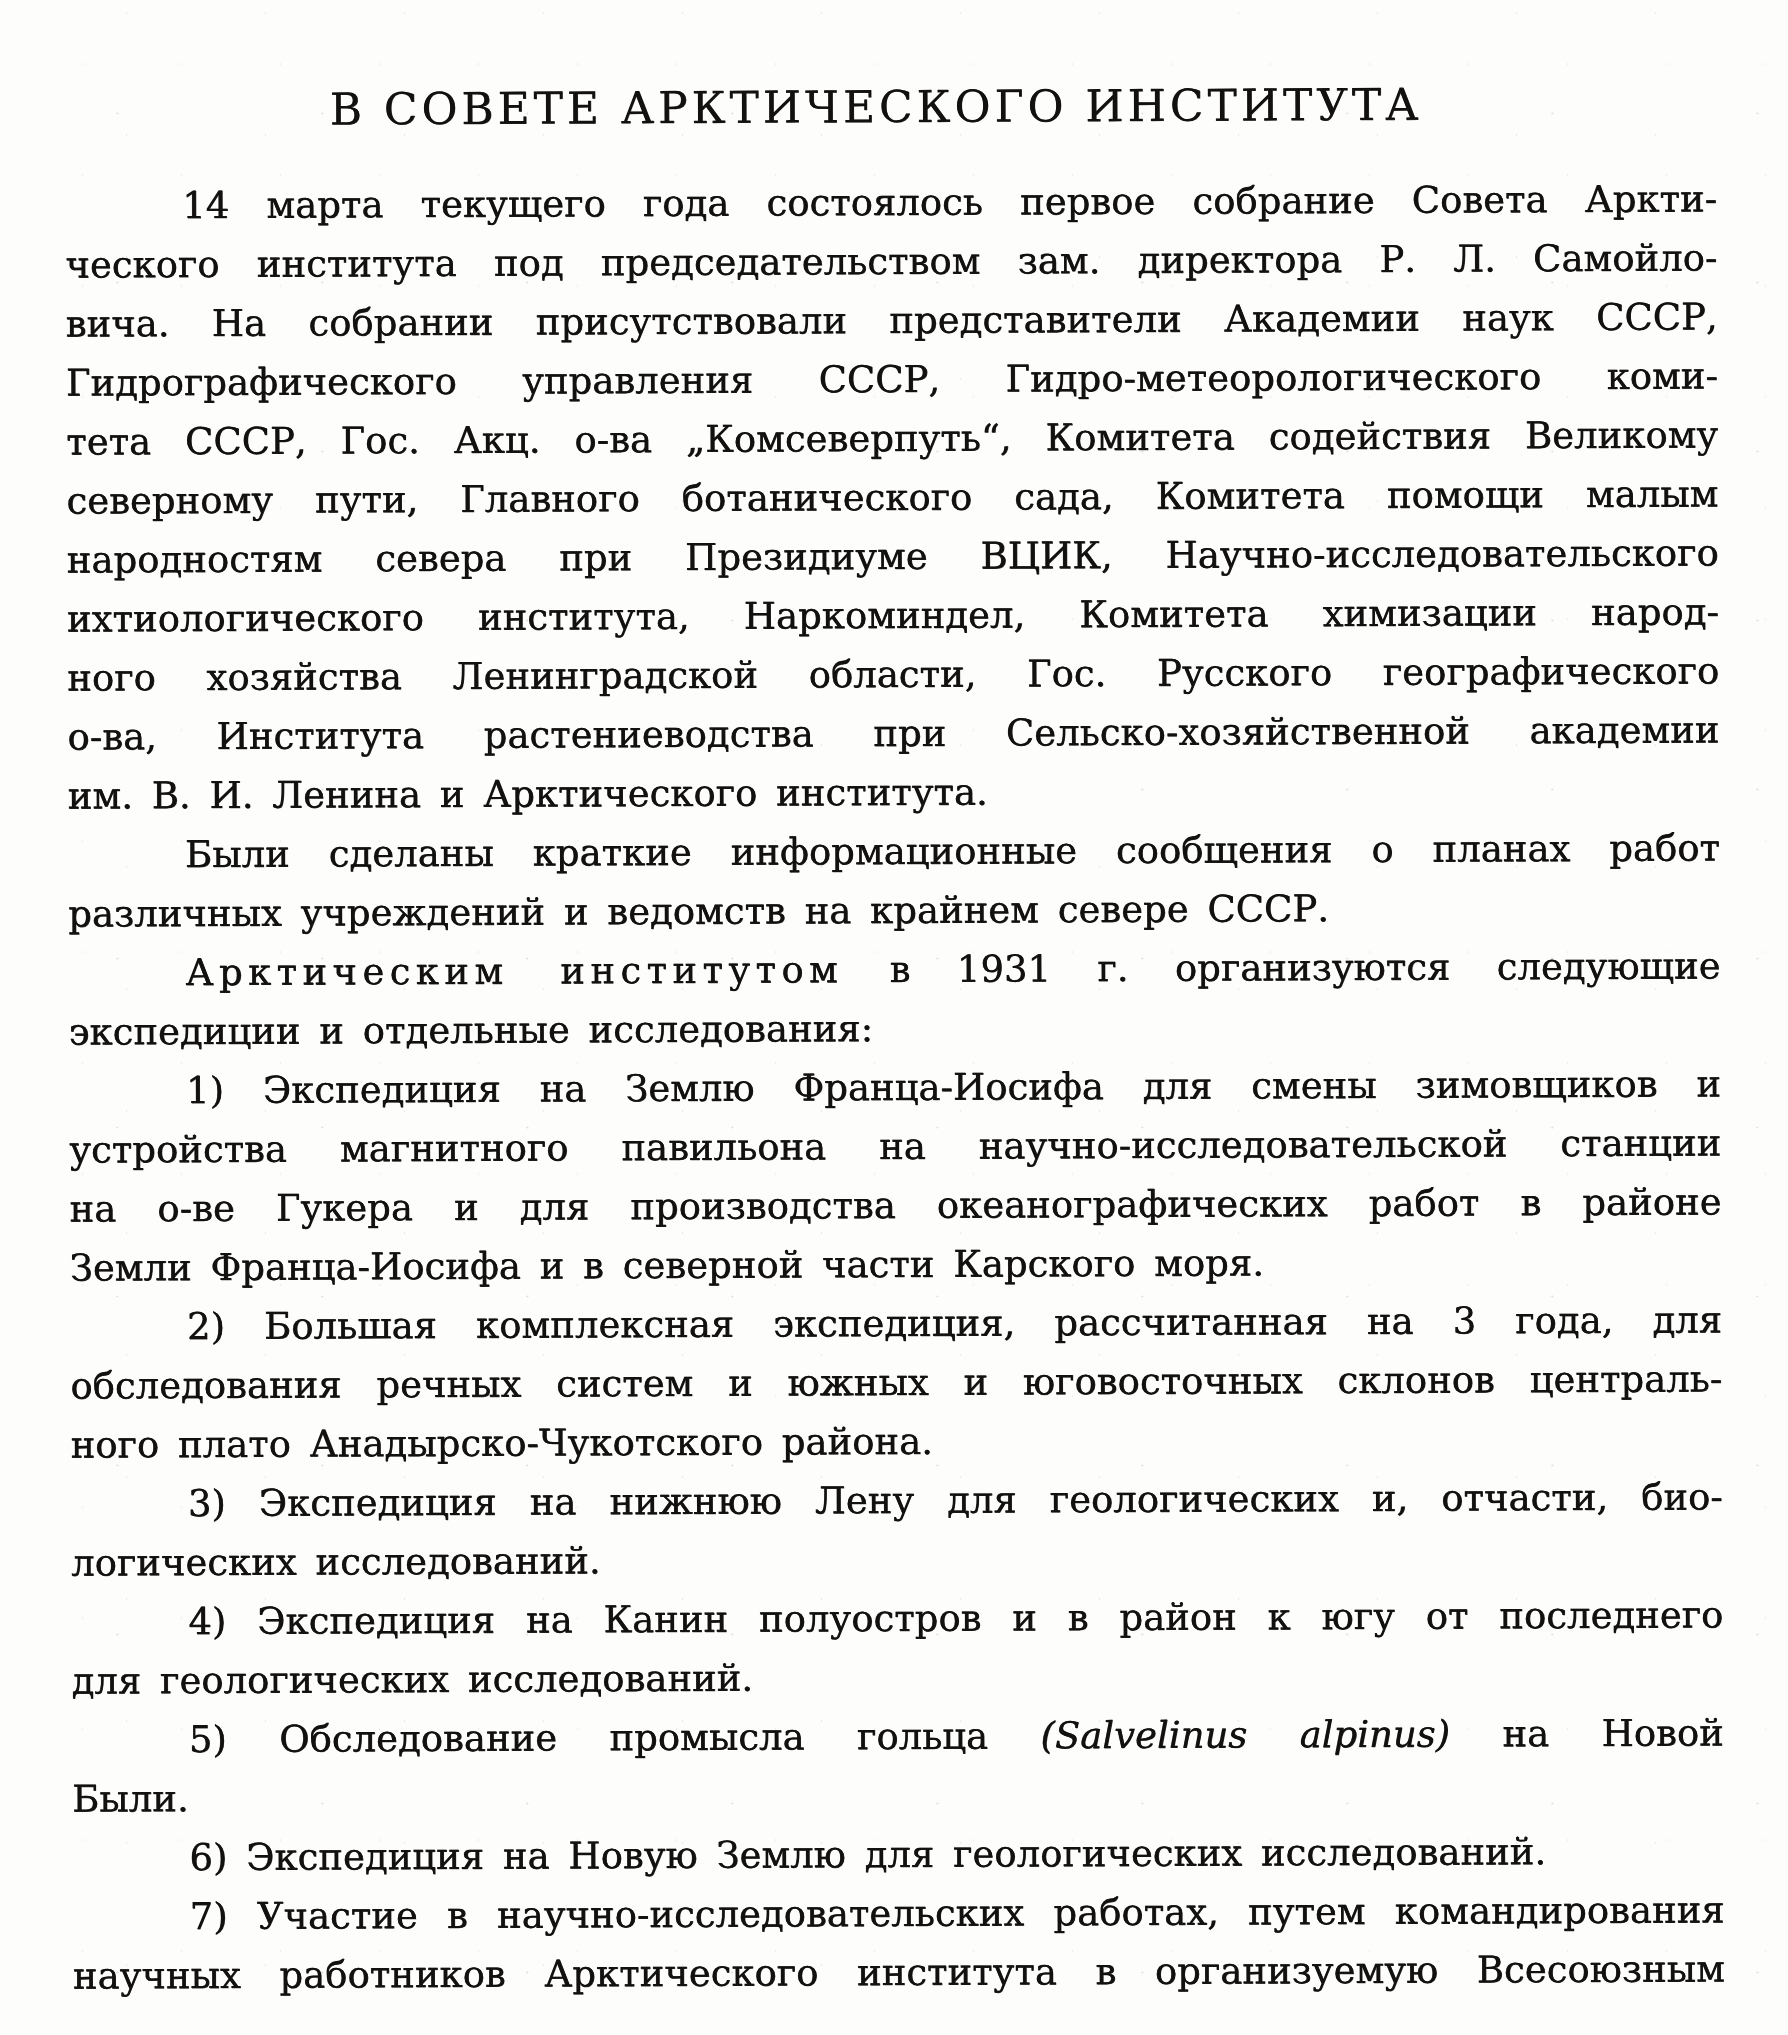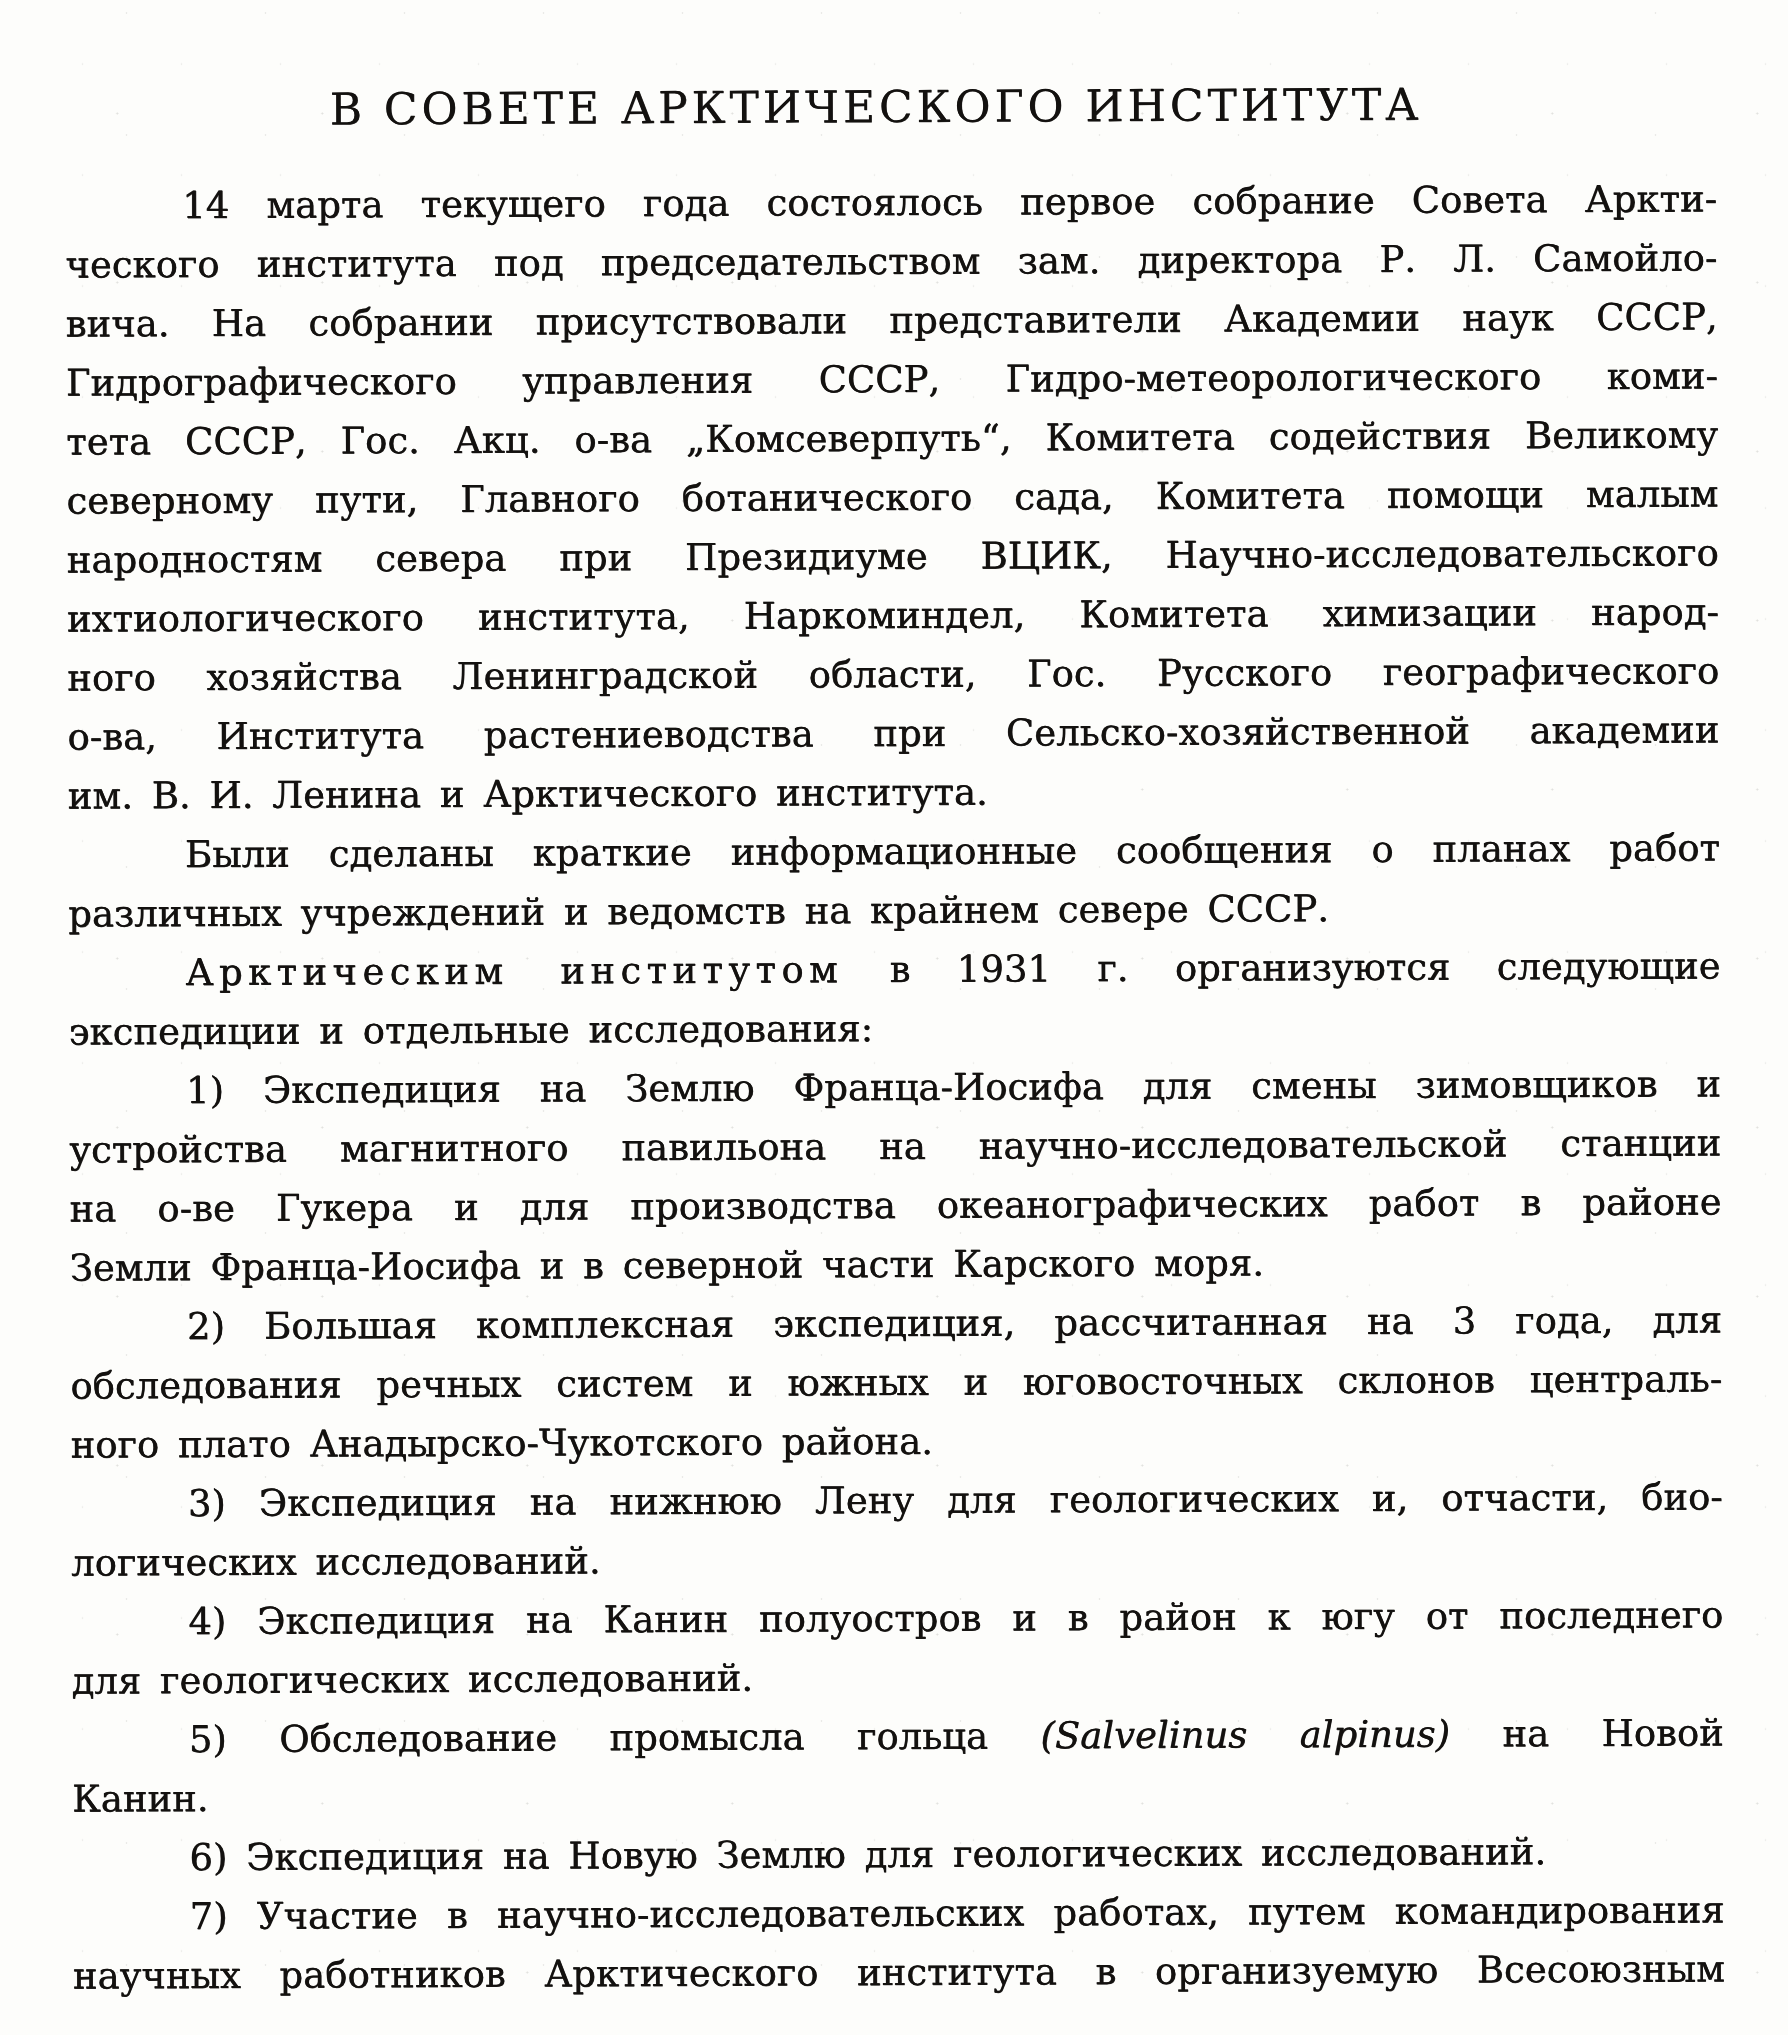--- a/index.html
+++ b/index.html
@@ -95,20 +95,20 @@
         <div class="line"><span class="normal">на о-ве Гукера и для производства океанографических работ в районе</span></div>
         <div class="line last"><span class="normal">Земли Франца-Иосифа и в северной части Карского моря.</span></div>
         <div class="line indent"><span class="normal">2) Большая комплексная экспедиция, рассчитанная на 3 года, для</span></div>
         <div class="line"><span class="normal">обследования речных систем и южных и юговосточных склонов централь-</span></div>
         <div class="line last"><span class="normal">ного плато Анадырско-Чукотского района.</span></div>
         <div class="line indent"><span class="normal">3) Экспедиция на нижнюю Лену для геологических и, отчасти, био-</span></div>
         <div class="line last"><span class="normal">логических исследований.</span></div>
         <div class="line indent"><span class="normal">4) Экспедиция на Канин полуостров и в район к югу от последнего</span></div>
         <div class="line last"><span class="normal">для геологических исследований.</span></div>
         <div class="line indent"><span class="normal">5) Обследование промысла гольца </span><span class="italic">(Salvelinus alpinus)</span><span class="normal"> на Новой</span></div>
-        <div class="line last"><span class="normal">Канин.</span></div>
+        <div class="line last"><span class="normal">Были.</span></div>
         <div class="line indent last"><span class="normal">6) Экспедиция на Новую Землю для геологических исследований.</span></div>
         <div class="line indent"><span class="normal">7) Участие в научно-исследовательских работах, путем командирования</span></div>
         <div class="line"><span class="normal">научных работников Арктического института в организуемую Всесоюзным</span></div>
       </div>
   </div>
 </div>
 
 
 </body></html>

